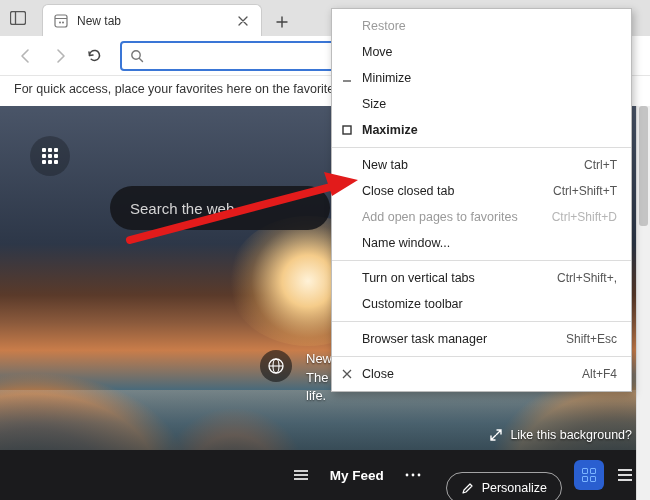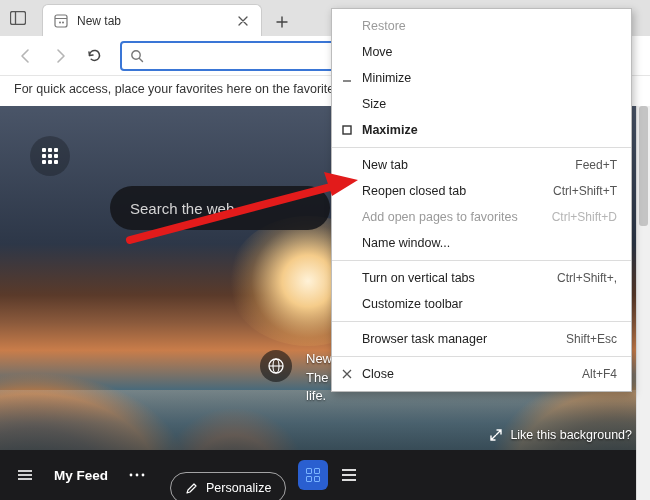--- a/index.html
+++ b/index.html
@@ -47,21 +47,21 @@
   .apps-grid span { background:#fff; border-radius:1px; }
 
   .searchpill { position:absolute; left:110px; top:80px; width:220px; height:44px; border-radius:22px; background:rgba(20,22,26,0.88); display:flex; align-items:center; padding:0 20px; color:#d5d5d5; font-size:15px;}
 
   .promo { position:absolute; left:260px; bottom:95px; right:30px; display:flex; gap:14px; color:#fff; font-size:13px; line-height:1.4;}
   .promo .globe { width:32px; height:32px; border-radius:50%; background:rgba(20,20,20,0.6); display:flex; align-items:center; justify-content:center; flex-shrink:0;}
   .promo .text { text-shadow:0 1px 2px rgba(0,0,0,0.6); }
 
   .bg-like { position:absolute; right:18px; bottom:58px; color:#fff; font-size:12.5px; display:flex; align-items:center; gap:8px; text-shadow:0 1px 2px rgba(0,0,0,0.7);margin-top:20px;}
 
-  .bottombar { position:absolute; left:0; right:0; bottom:0; height:50px; background:#1b1b1d; display:flex; align-items:center; padding:0 10px; gap:10px; color:#fff;}
+  .bottombar { position:absolute; left:0; right:0; bottom:0; height:50px; background:#1b1b1d; display:flex; align-items:center; padding:0 10px; gap:10px; color:#fff;justify-content:flex-end;}
   .bb-btn { width:30px; height:30px; display:flex; align-items:center; justify-content:center; border-radius:4px;}
   .feed-label { font-weight:600; font-size:13.5px; margin-left:4px;}
   .pill { height:32px; border-radius:16px; border:1px solid rgba(255,255,255,0.6); display:flex; align-items:center; padding:0 14px; gap:8px; font-size:12.5px;margin-top:26px;}
   .layout-group { display:flex; gap:6px; margin-left:2px;}
   .layout-btn { width:30px; height:30px; border-radius:6px; display:flex; align-items:center; justify-content:center;}
   .layout-btn.active { background:#2a5fd0;}
   .grid4 { width:14px; height:14px; display:grid; grid-template-columns:6px 6px; grid-template-rows:6px 6px; gap:2px;}
   .grid4 span{ border:1.4px solid #7ab4ff; border-radius:1px;}
   .lines3 { width:14px; display:flex; flex-direction:column; gap:3px;}
   .lines3 span{ height:2px; background:#ddd;}
@@ -292,25 +292,25 @@
             <rect x="1" y="1" width="8" height="8" fill="none" stroke="#333" stroke-width="1.4"></rect>
           </svg>
         </span>
         <span class="lbl">Maximize</span>
         <span class="sc"></span>
       </div>
       <div class="ctx-sep"></div>
       <div class="ctx-item">
         <span class="iconcol"></span>
         <span class="lbl">New tab</span>
-        <span class="sc">Feed+T</span>
-      </div>
-      <div class="ctx-item">
-        <span class="iconcol"></span>
-        <span class="lbl">Reopen closed tab</span>
+        <span class="sc">Ctrl+T</span>
+      </div>
+      <div class="ctx-item">
+        <span class="iconcol"></span>
+        <span class="lbl">Close closed tab</span>
         <span class="sc">Ctrl+Shift+T</span>
       </div>
       <div class="ctx-item disabled">
         <span class="iconcol"></span>
         <span class="lbl">Add open pages to favorites</span>
         <span class="sc">Ctrl+Shift+D</span>
       </div>
       <div class="ctx-item">
         <span class="iconcol"></span>
         <span class="lbl">Name window...</span>

